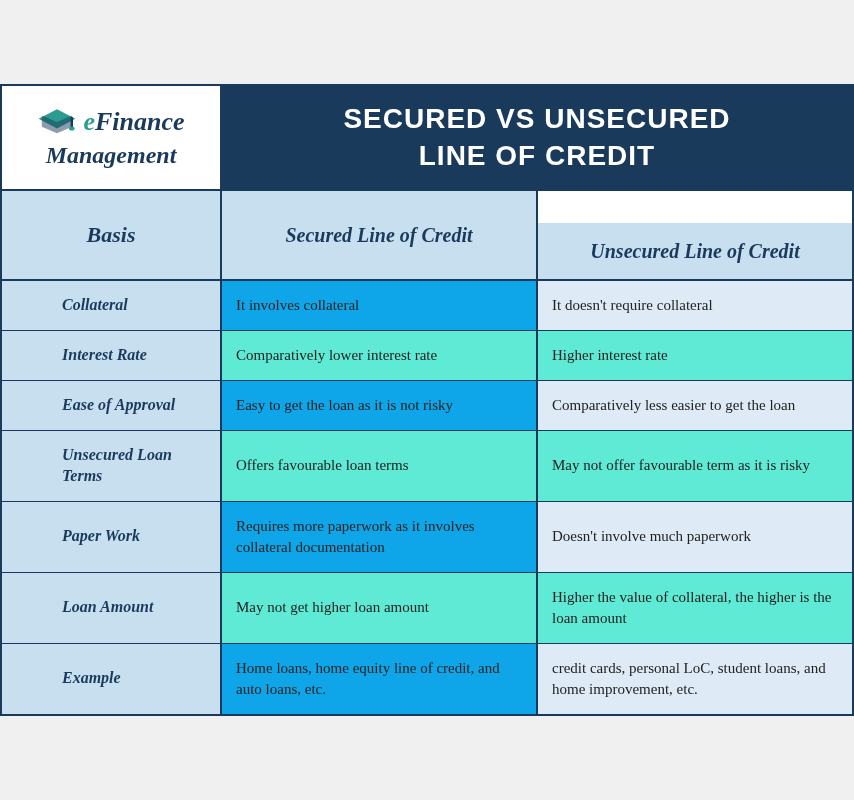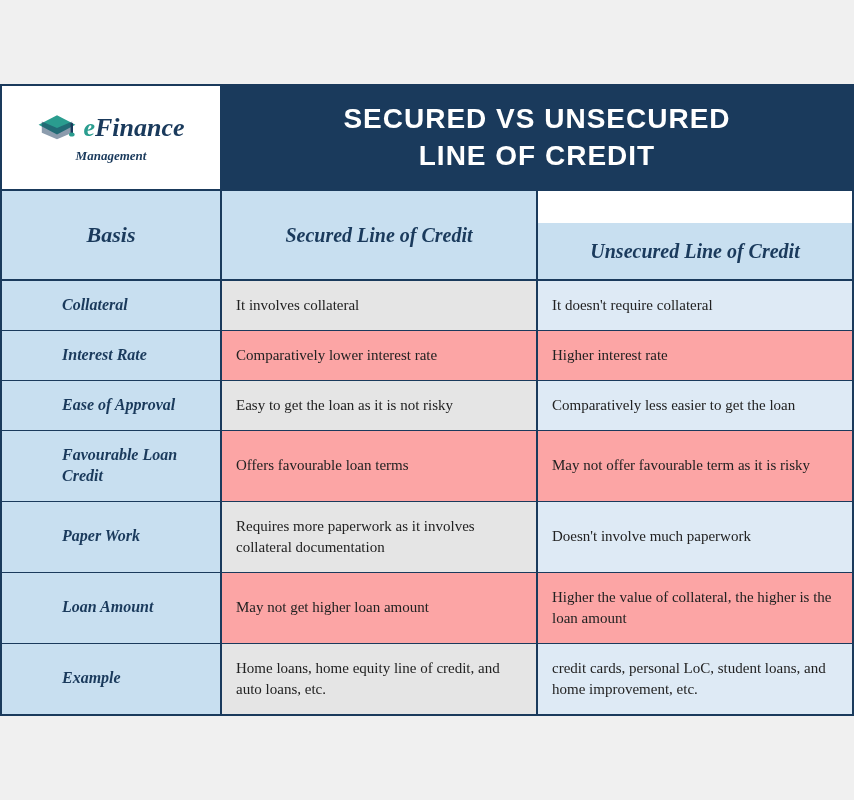--- a/index.html
+++ b/index.html
@@ -48,21 +48,21 @@
       gap: 6px;
       margin-bottom: 4px;
     }
 
     .logo-cap {
       width: 40px;
       height: 32px;
     }
 
     .logo-text-management {
-      font-size: 13px;
+      font-size: 24px;
       font-weight: bold;
       color: #1a3a5c;
       font-style: italic;
       text-align: center;
     }
 
     .title-section {
       flex: 1;
       background: #1a3a5c;
       display: flex;
@@ -162,38 +162,38 @@
       font-weight: bold;
       color: #1a3a5c;
       font-style: italic;
       font-family: Georgia, serif;
       line-height: 1.3;
       margin-left: 48px;
     }
 
     .row-secured {
       flex: 1;
-      background: #e5e5e5;
+      background: #0ea5e9;
       border-right: 2px solid #1a3a5c;
       padding: 14px 14px;
       display: flex;
       align-items: center;
     }
 
     .row-unsecured {
       flex: 1;
       background: #deeaf5;
       padding: 14px 14px;
       display: flex;
       align-items: center;
     }
 
     .row-even .row-secured,
     .row-even .row-unsecured {
-      background: #fca5a5;
+      background: #5eead4;
     }
 
     .cell-text {
       font-size: 15px;
       color: #222;
       line-height: 1.4;
       font-family: Georgia, serif;
     }
   </style>
 </head>
@@ -264,21 +264,21 @@
     </div>
     <div class="row-secured">
       <span class="cell-text">Easy to get the loan as it is not risky</span>
     </div>
     <div class="row-unsecured">
       <span class="cell-text">Comparatively less easier to get the loan</span>
     </div>
   </div>
       <div class="table-row row-even">
     <div class="row-label">
-      <span class="row-label-text">Favourable Loan Credit</span>
+      <span class="row-label-text">Unsecured Loan Terms</span>
     </div>
     <div class="row-secured">
       <span class="cell-text">Offers favourable loan terms</span>
     </div>
     <div class="row-unsecured">
       <span class="cell-text">May not offer favourable term as it is risky</span>
     </div>
   </div>
       <div class="table-row">
     <div class="row-label">

